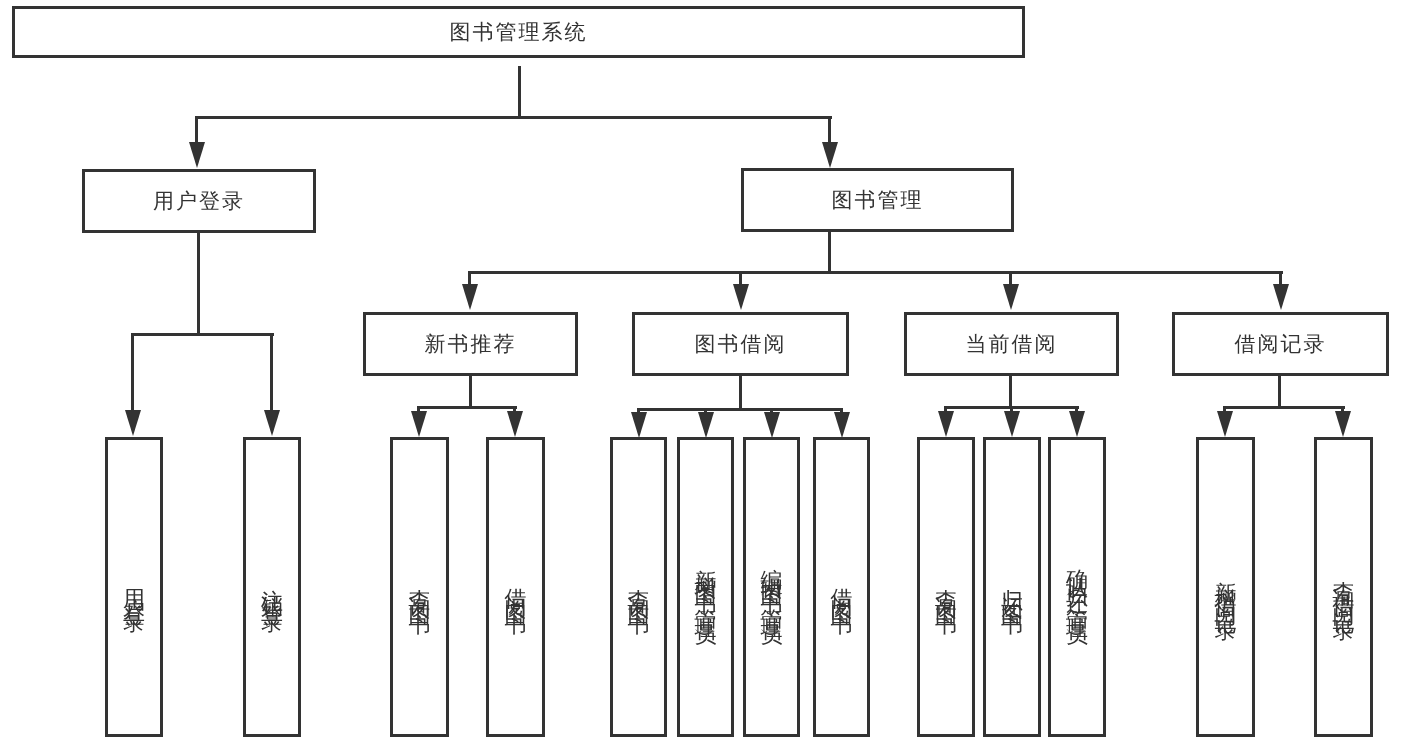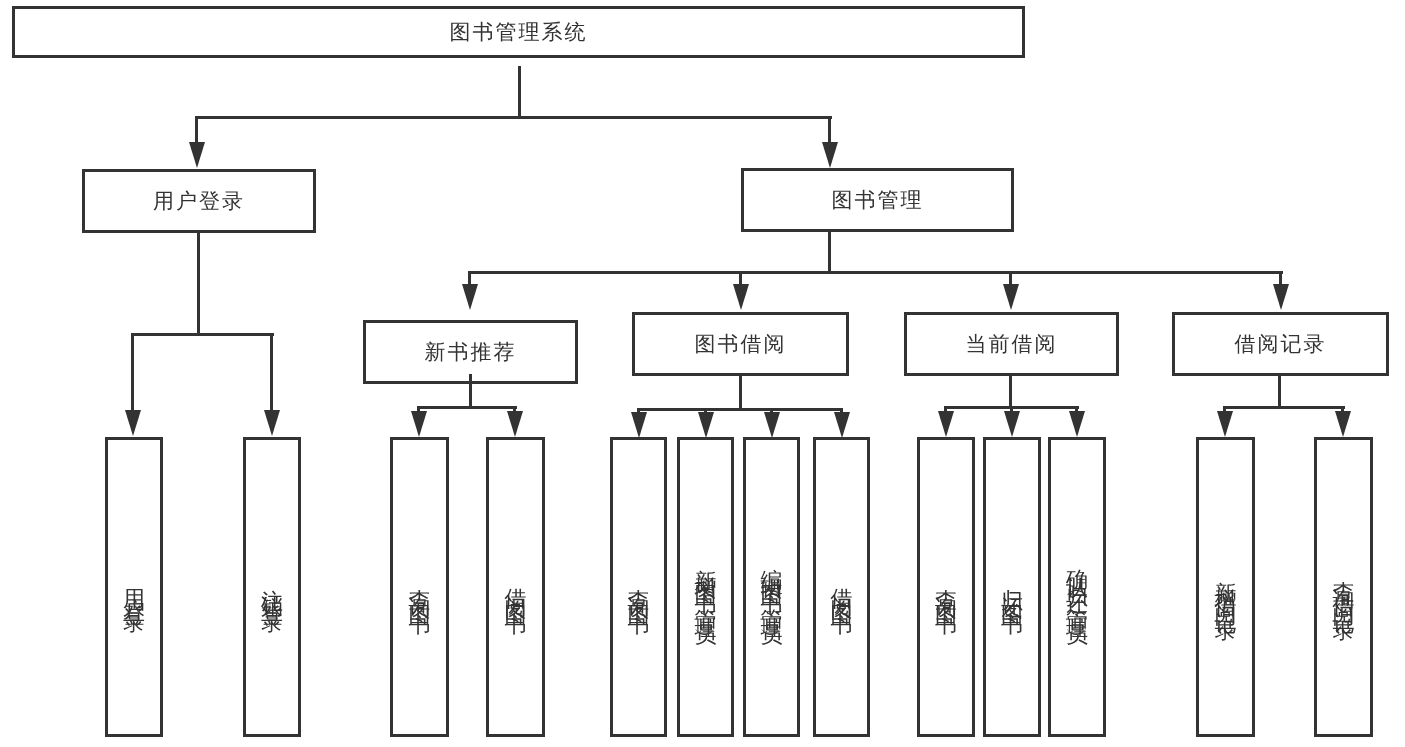--- a/index.html
+++ b/index.html
@@ -62,21 +62,21 @@
   <div class="line" style="left:469px;top:271px;width:814px;height:3px;"></div>
   <div class="line" style="left:468px;top:271px;width:3px;height:14px;"></div>
   <div class="tri" style="left:462px;top:284px;"></div>
   <div class="line" style="left:739px;top:271px;width:3px;height:14px;"></div>
   <div class="tri" style="left:733px;top:284px;"></div>
   <div class="line" style="left:1009px;top:271px;width:3px;height:14px;"></div>
   <div class="tri" style="left:1003px;top:284px;"></div>
   <div class="line" style="left:1279px;top:271px;width:3px;height:14px;"></div>
   <div class="tri" style="left:1273px;top:284px;"></div>
 
-  <div class="box hlabel" style="left:363px;top:320px;width:215px;height:64px;text-align:center;">
+  <div class="box hlabel" style="left:363px;top:312px;width:215px;height:64px;text-align:center;">
     <span>新书推荐</span>
   </div>
   <div class="box hlabel" style="left:904px;top:312px;width:215px;height:64px;">
     <span>当前借阅</span>
   </div>
   <div class="box hlabel" style="left:632px;top:312px;width:217px;height:64px;">
     <span>图书借阅</span>
   </div>
   <div class="box hlabel" style="left:1172px;top:312px;width:217px;height:64px;">
     <span>借阅记录</span>

